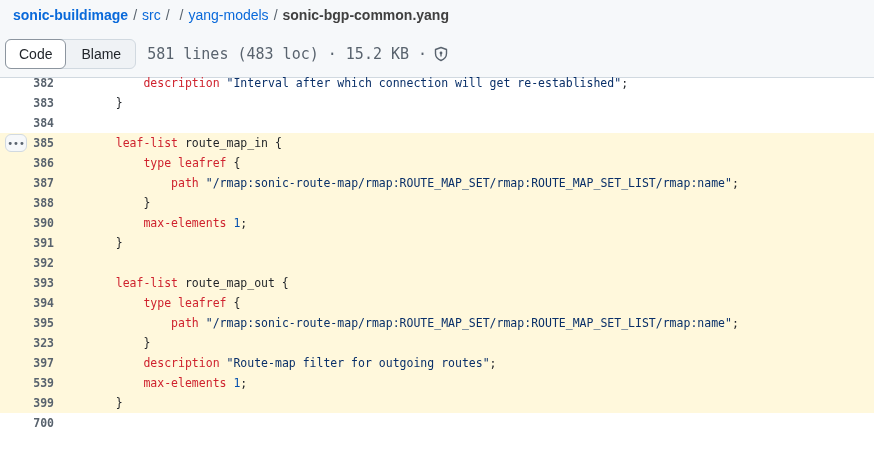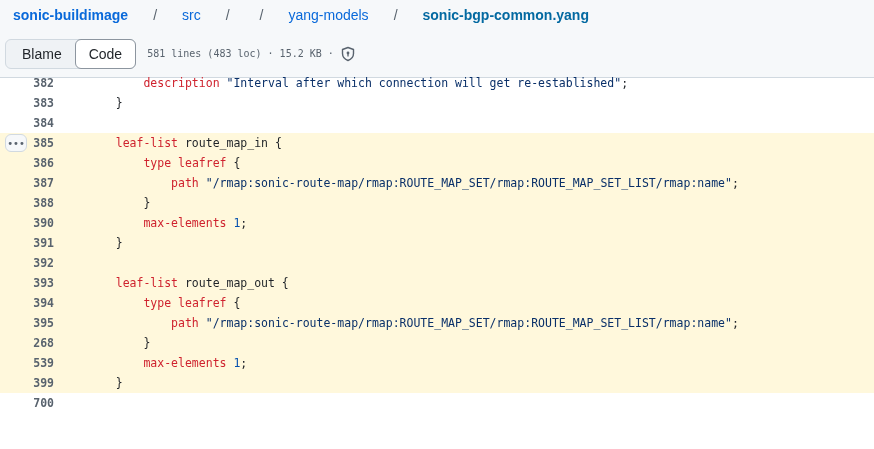--- a/index.html
+++ b/index.html
@@ -5,26 +5,26 @@
     html, body { margin: 0; padding: 0; }
     body {
       width: 874px; height: 449px; overflow: hidden;
       background: #ffffff;
       font-family: "Liberation Sans", "DejaVu Sans", sans-serif;
       color: #1f2328;
     }
     .breadcrumb-bar {
       height: 30px; background: #f6f8fa;
       display: flex; align-items: center;
-      padding-left: 13px; font-size: 14px; gap: 20px;
+      padding-left: 13px; font-size: 14px;
     }
     .crumb-link { color: #0969da; cursor: pointer; }
     .crumb-link.first { font-weight: bold; }
     .crumb-sep { color: #59636e; margin: 0 5px; }
-    .crumb-current { font-weight: bold; color: #0369a1; }
+    .crumb-current { font-weight: bold; color: #404040; }
 
     .toolbar {
       height: 48px; background: #f6f8fa;
       display: flex; align-items: center;
       padding-left: 5px;
       border-bottom: 1px solid #d1d9e0;
       box-sizing: border-box;
       position: absolute; top: 30px; left: 0; width: 874px;
     }
     .seg {
@@ -36,21 +36,21 @@
       font-size: 14px; padding: 0 14px; display: flex; align-items: center;
       cursor: pointer; color: #1f2328; box-sizing: border-box;
     }
     .seg-btn.active {
       background: #ffffff; border: 1px solid #8c959f; border-radius: 6px;
       margin: -1px; padding: 0 13px; height: 30px;
     }
     .seg-btn.blame { padding: 0 14px 0 16px; }
     .file-meta {
       font-family: "DejaVu Sans Mono", "Liberation Mono", monospace;
-      font-size: 10px; color: #59636e; margin-left: 11px;
+      font-size: 15px; color: #59636e; margin-left: 11px;
       display: flex; align-items: center;
     }
     .shield {
       display: inline-block; width: 16px; height: 16px; margin-left: 6px;
     }
 
     .code {
       position: absolute; top: 73px; left: 0; width: 874px;
       font-family: "DejaVu Sans Mono", "Liberation Mono", monospace;
       font-size: 11.5px;
@@ -85,22 +85,22 @@
   <span class="crumb-link">src</span>
   <span class="crumb-sep">/</span>
   <span class="crumb-sep">/</span>
   <span class="crumb-link">yang-models</span>
   <span class="crumb-sep">/</span>
   <span class="crumb-current">sonic-bgp-common.yang</span>
 </div>
 
 <div class="toolbar">
   <div class="seg">
+    <div class="seg-btn active">Code</div>
     <div class="seg-btn blame">Blame</div>
-    <div class="seg-btn active">Code</div>
   </div>
   <div class="file-meta">
     <span>581 lines (483 loc) · 15.2 KB ·</span>
     <span class="shield">
       <svg width="16" height="16" viewBox="0 0 16 16">
         <path d="M8 1.5 L13.5 3.5 V7.5 C13.5 10.8 11 13.3 8 14.5 C5 13.3 2.5 10.8 2.5 7.5 V3.5 Z" fill="none" stroke="#59636e" stroke-width="1.4" stroke-linejoin="round"></path>
         <circle cx="8" cy="7" r="1.4" fill="#59636e"></circle>
         <rect x="7.35" y="7.5" width="1.3" height="3" fill="#59636e"></rect>
       </svg>
     </span>
@@ -155,22 +155,26 @@
     </div>
     <div class="line hl">
       <span class="ln">394</span>
       <span class="src"><span>        </span><span class="kw">type</span><span class=""> </span><span class="kw">leafref</span><span class=""> {</span></span>
     </div>
     <div class="line hl">
       <span class="ln">395</span>
       <span class="src"><span>            </span><span class="kw">path</span><span class=""> </span><span class="str">"/rmap:sonic-route-map/rmap:ROUTE_MAP_SET/rmap:ROUTE_MAP_SET_LIST/rmap:name"</span><span class="">;</span></span>
     </div>
     <div class="line hl">
-      <span class="ln">268</span>
+      <span class="ln">323</span>
       <span class="src"><span>        </span><span class="">}</span></span>
+    </div>
+    <div class="line hl">
+      <span class="ln">397</span>
+      <span class="src"><span>        </span><span class="kw">description</span><span class=""> </span><span class="str">"Route-map filter for outgoing routes"</span><span class="">;</span></span>
     </div>
     <div class="line hl">
       <span class="ln">539</span>
       <span class="src"><span>        </span><span class="kw">max-elements</span><span class=""> </span><span class="num">1</span><span class="">;</span></span>
     </div>
     <div class="line hl">
       <span class="ln">399</span>
       <span class="src"><span>    </span><span class="">}</span></span>
     </div>
     <div class="line">

